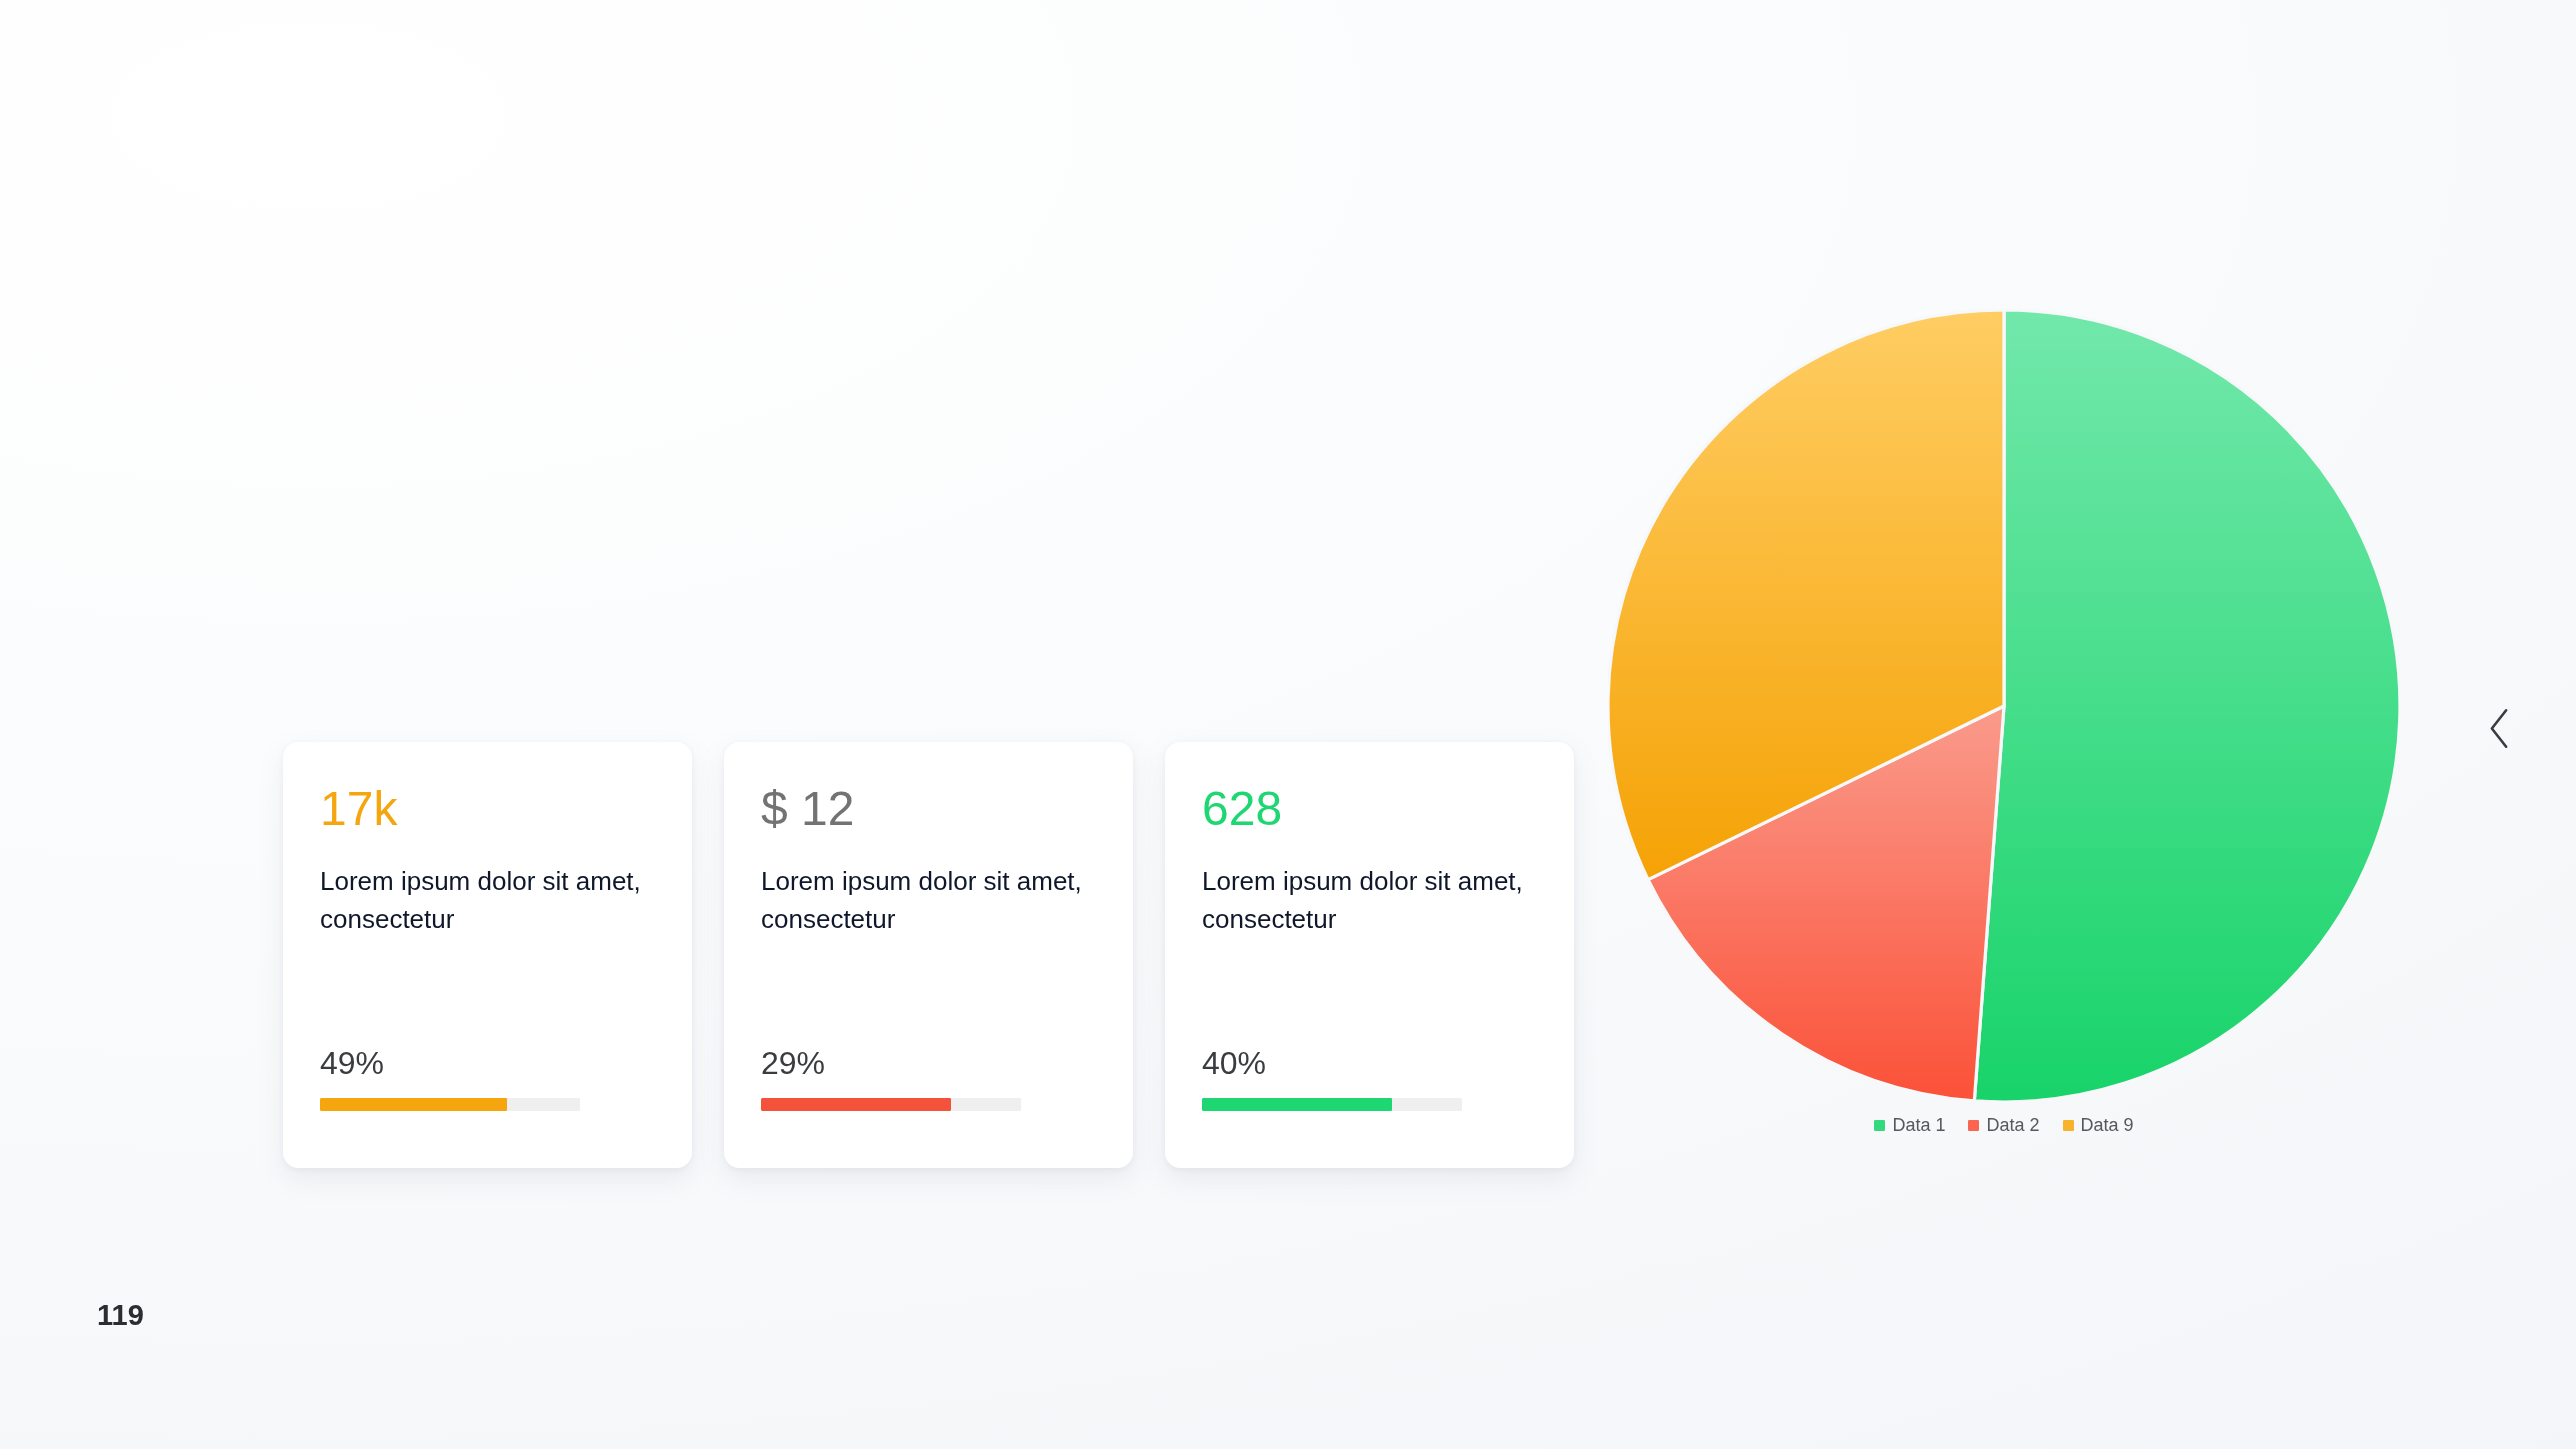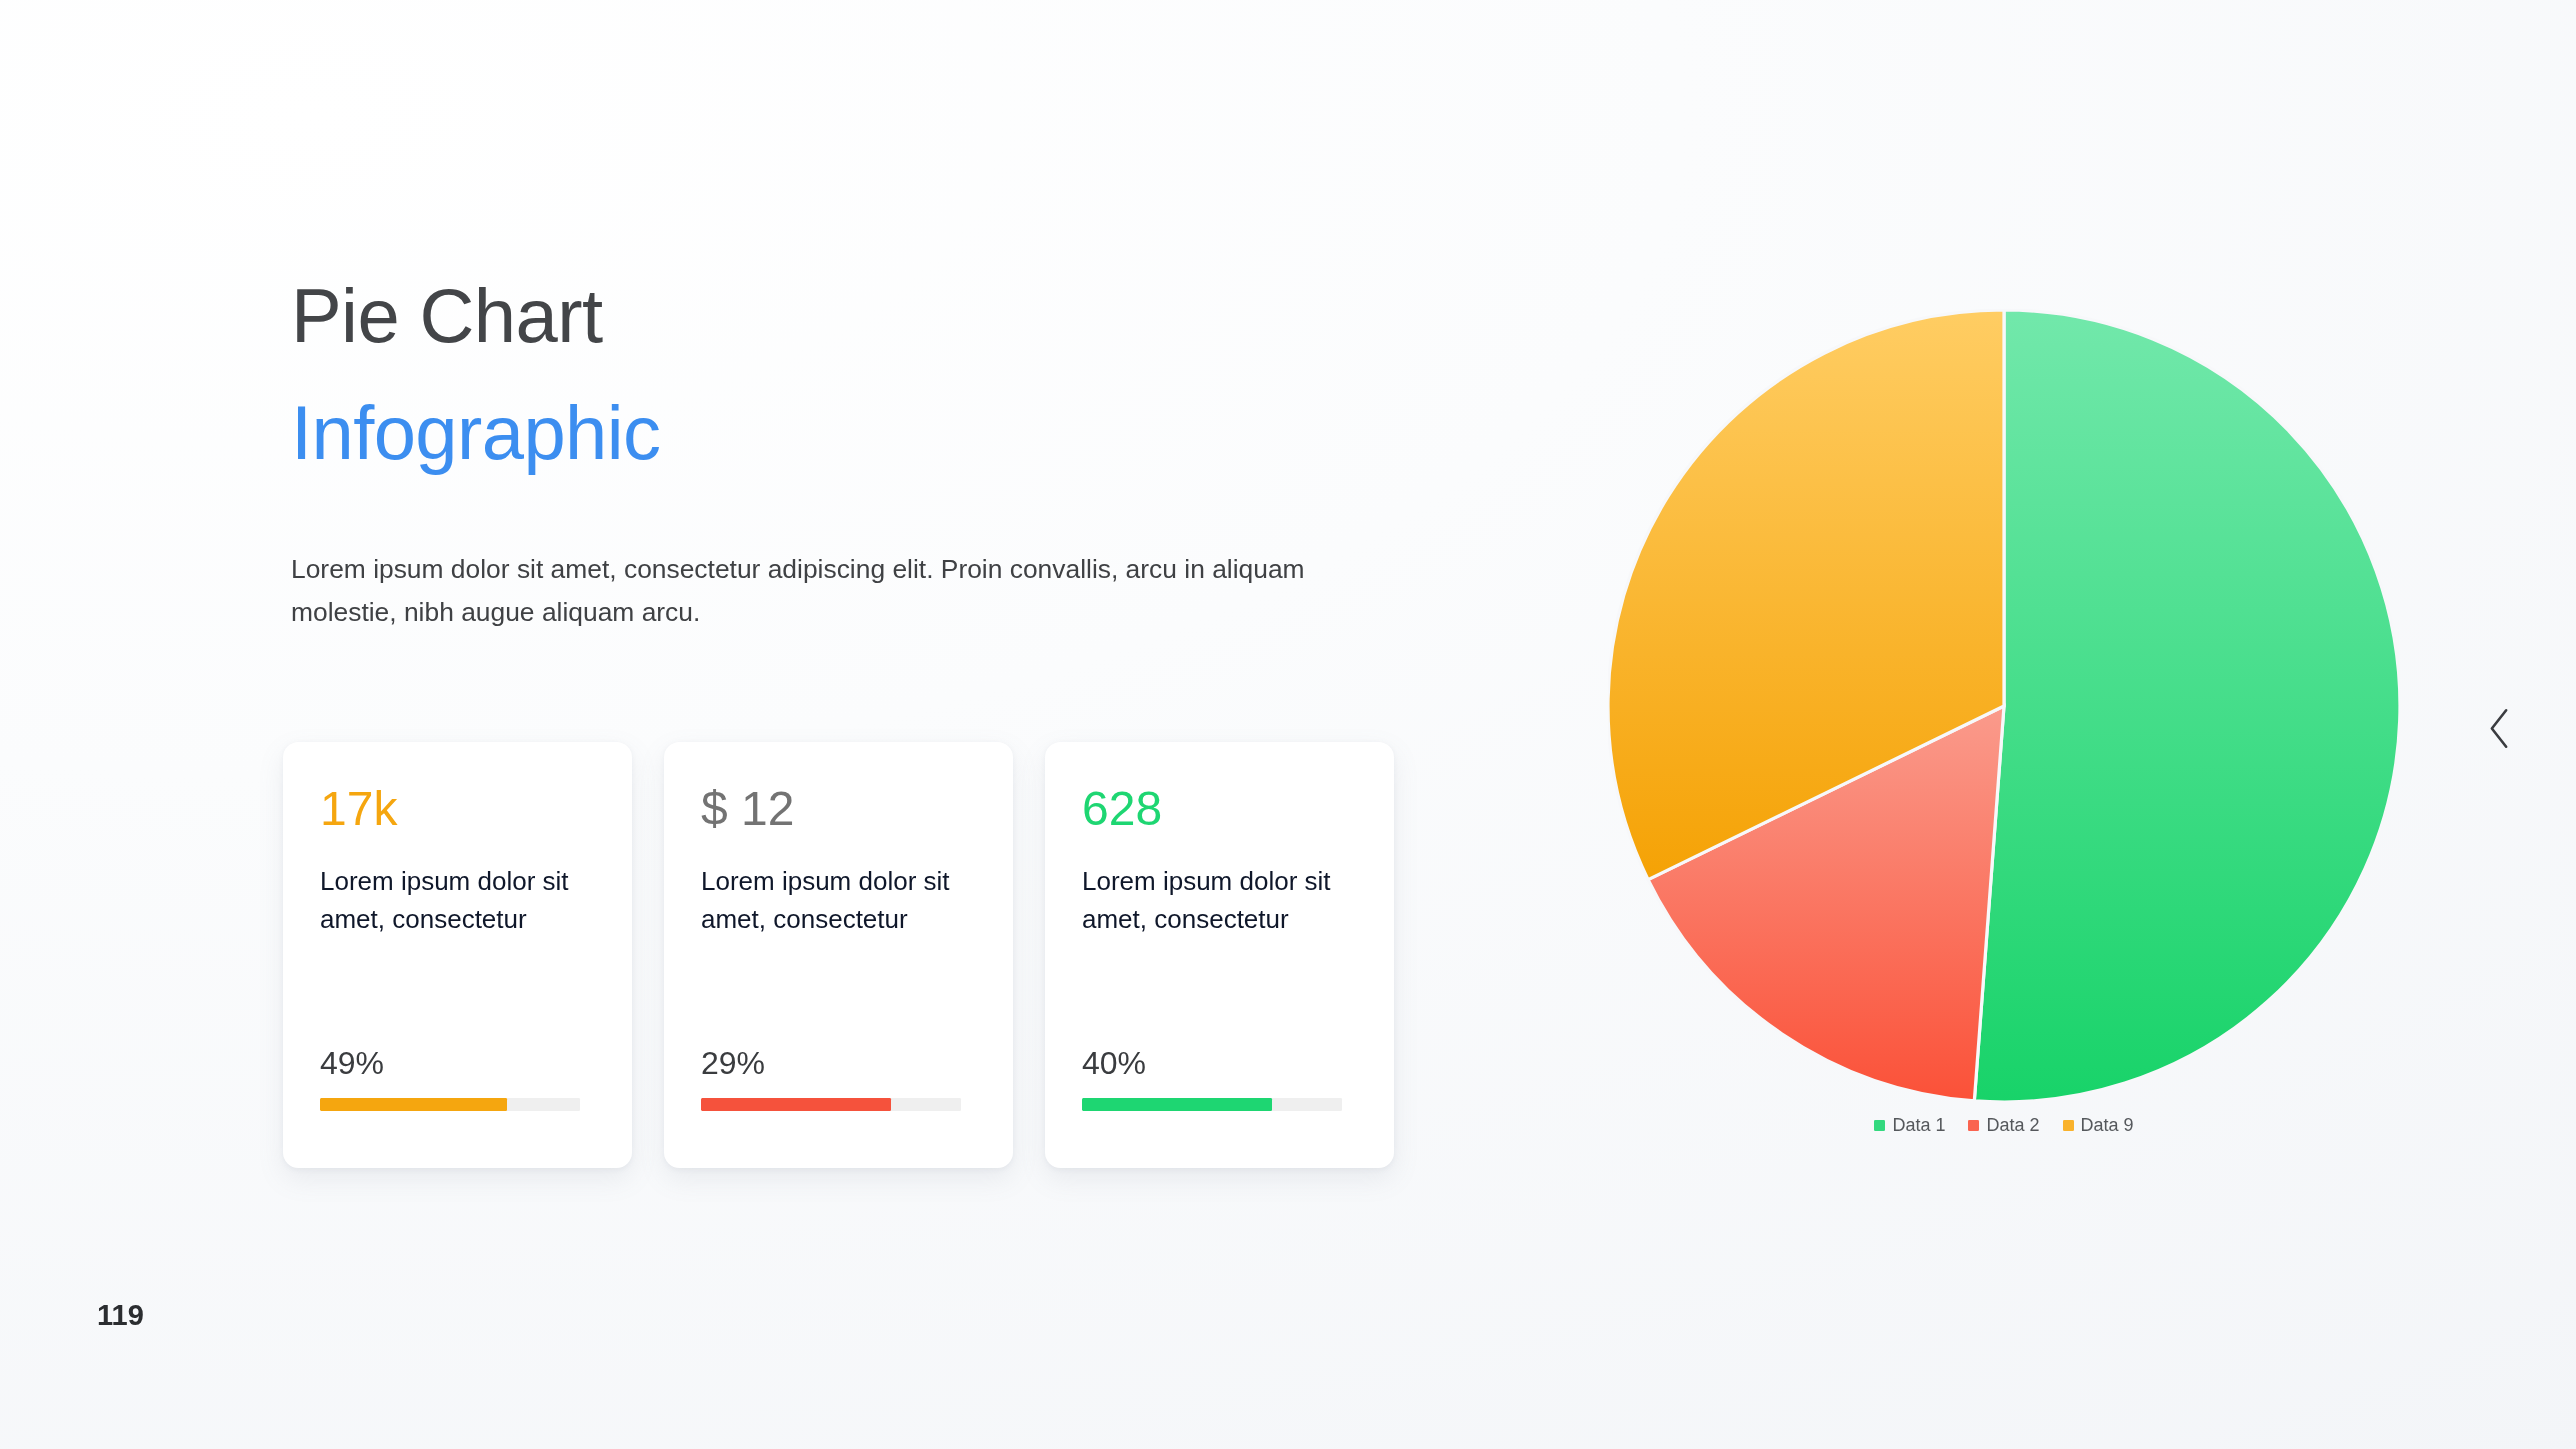--- a/index.html
+++ b/index.html
@@ -50,21 +50,21 @@
 
   
   .cards {
     position:absolute;
     left:283px; top:742px;
     display:flex;
     gap:32px;
   }
   .card {
     position:relative;
-    width:349px; height:426px;
+    width:409px; height:426px;
     background:#ffffff;
     border-radius:15.5px;
     box-shadow:0 10.3px 27px rgba(120,130,150,.12),
                0 1.3px 5.2px rgba(120,130,150,.08);
     padding:43px 37px 0 37px;
   }
   .card-value {
     font-size:48px;
     font-weight:400;
     line-height:1;
@@ -150,25 +150,20 @@
     font-weight:700;
     color:#2b2d30;
     line-height:1;
   }
 </style>
 </head>
 <body>
 
 <div class="slide">
 
-  <div class="left-col">
-    <div class="title-main">Pie Chart</div>
-    <div class="title-sub">Infographic</div>
-    <div class="lead">Lorem ipsum dolor sit amet, consectetur adipiscing elit. Proin convallis, arcu in aliquam molestie, nibh augue aliquam arcu.</div>
-  </div>
 
   <div class="cards">
 
     <div class="card">
       <div class="card-value" style="color: rgb(245, 166, 15);">17k</div>
       <div class="card-desc">Lorem ipsum dolor sit amet, consectetur</div>
       <div class="card-pct">49%</div>
       <div class="bar-track">
         <div class="bar-fill" style="width: 72%; background: rgb(245, 166, 15);"></div>
       </div>

